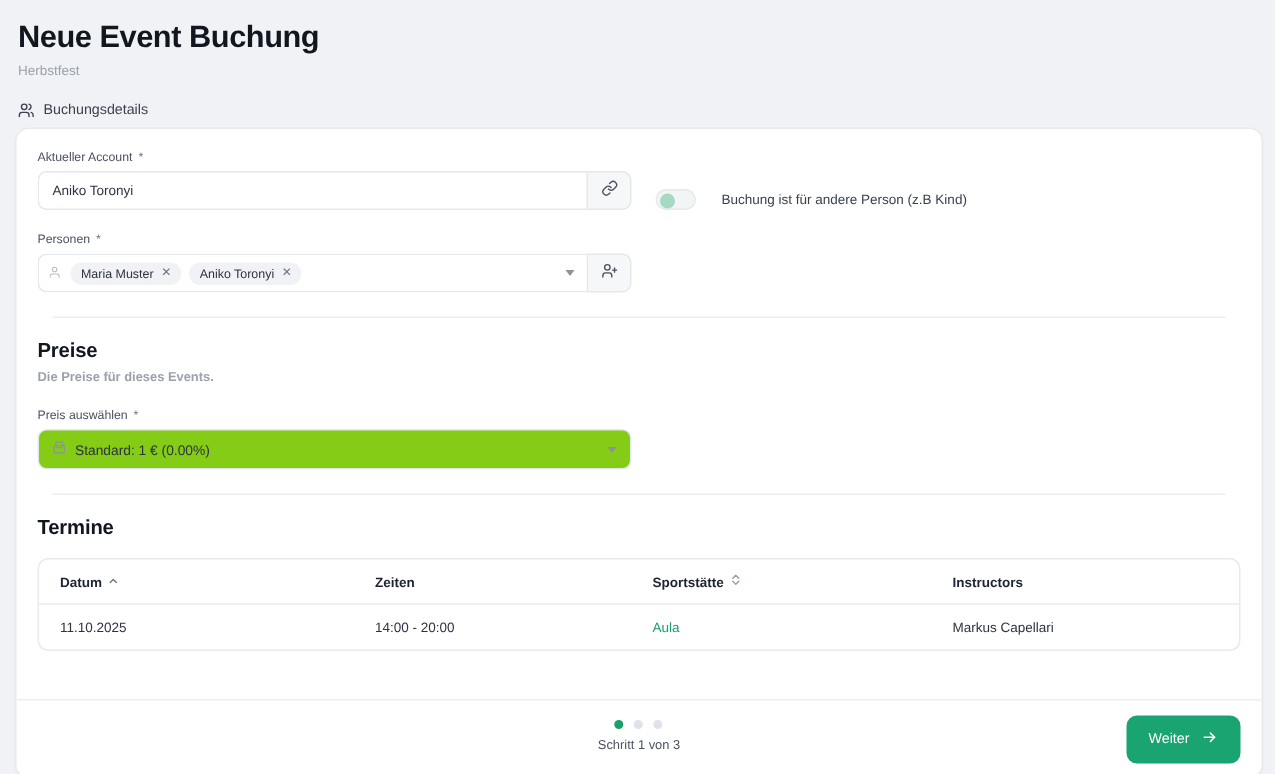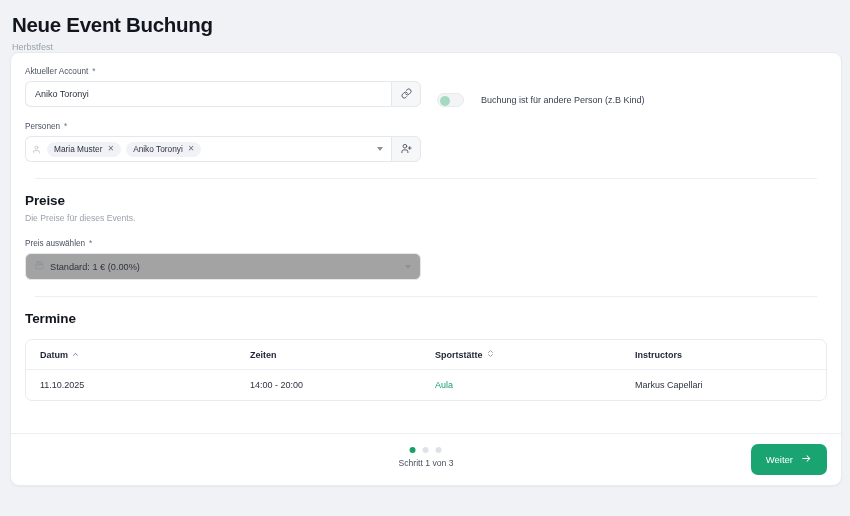--- a/index.html
+++ b/index.html
@@ -102,26 +102,26 @@
     width: 0; height: 0;
     border-left: 3px solid transparent; border-right: 3px solid transparent;
     border-top: 4px solid #8b919d;
   }
 
   
   .divider { height: 1px; background: #eceef2; margin: 16px 10px 0 10px; }
 
   
   .sec-title { font-size: 13.5px; font-weight: bold; color: #11161f; margin: 14px 0 0 0; letter-spacing: -0.1px; }
-  .sec-sub { font-size: 8.6px; color: #9aa1ad; margin-top: 5px; }
+  .sec-sub { font-size: 8.6px; color: #9aa1ad; margin-top: 5px; font-weight: bold; }
 
   
   .select {
     width: 396px; height: 27px;
-    border: 1px solid #e4e7ec; border-radius: 6px; background: #a3a3a3;
+    border: 1px solid #e4e7ec; border-radius: 6px; background: #84cc16;
     display: flex; align-items: center; gap: 6px;
     padding: 0 9px; font-size: 9.2px; color: #2d3340;
     position: relative; cursor: pointer;
   }
   .sel-caret {
     position: absolute; right: 9px; top: 50%; transform: translateY(-50%);
     width: 0; height: 0;
     border-left: 3px solid transparent; border-right: 3px solid transparent;
     border-top: 4px solid #8b919d;
   }
@@ -182,20 +182,31 @@
 </head>
 <body>
 
 <div class="page">
 
   <div class="page-header">
     <div class="page-title">Neue Event Buchung</div>
     <div class="page-subtitle">Herbstfest</div>
   </div>
 
+  <div class="section-tab">
+    <span class="ico">
+      <svg width="11" height="11" viewBox="0 0 24 24" fill="none" stroke="#394150" stroke-width="2" stroke-linecap="round" stroke-linejoin="round">
+        <path d="M16 21v-2a4 4 0 0 0-4-4H6a4 4 0 0 0-4 4v2"></path>
+        <circle cx="9" cy="7" r="4"></circle>
+        <path d="M22 21v-2a4 4 0 0 0-3-3.87"></path>
+        <path d="M16 3.13a4 4 0 0 1 0 7.75"></path>
+      </svg>
+    </span>
+    <span>Buchungsdetails</span>
+  </div>
 
   <div class="card">
     <div class="card-body">
 
       <div class="field-label">
         <span>Aktueller Account</span>
         <span class="req">*</span>
       </div>
       <div class="row">
         <div class="input-group">

